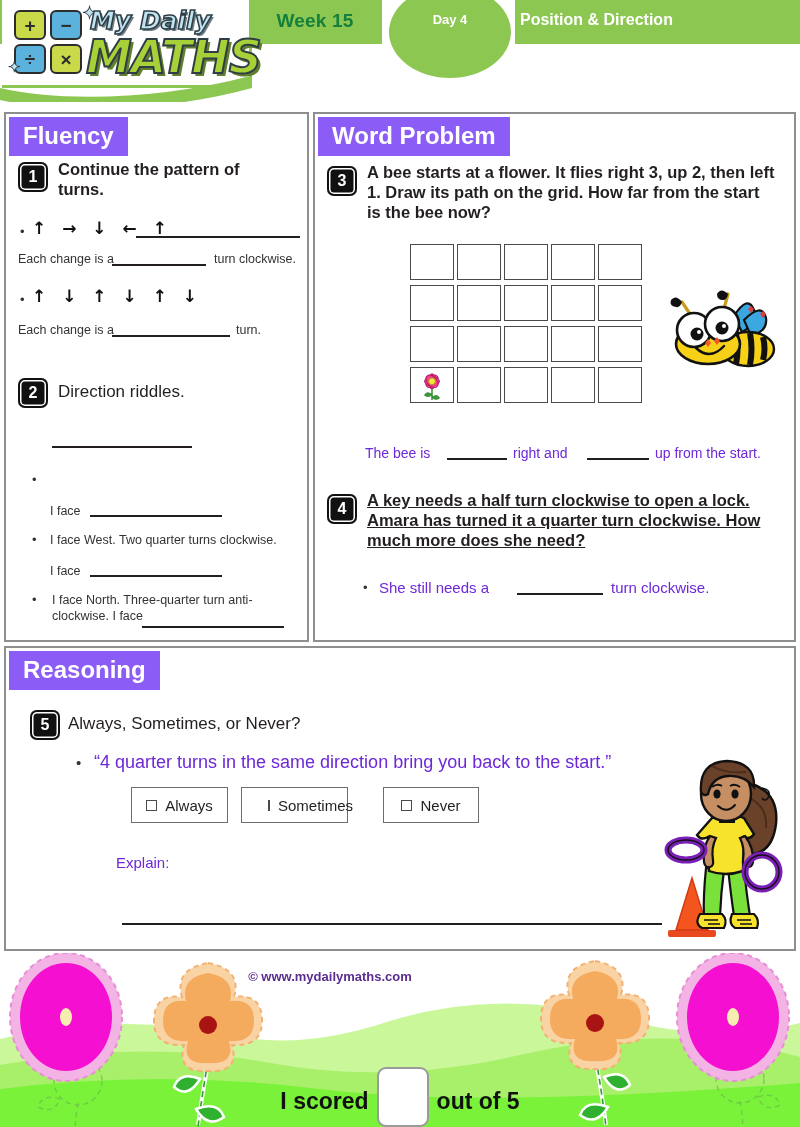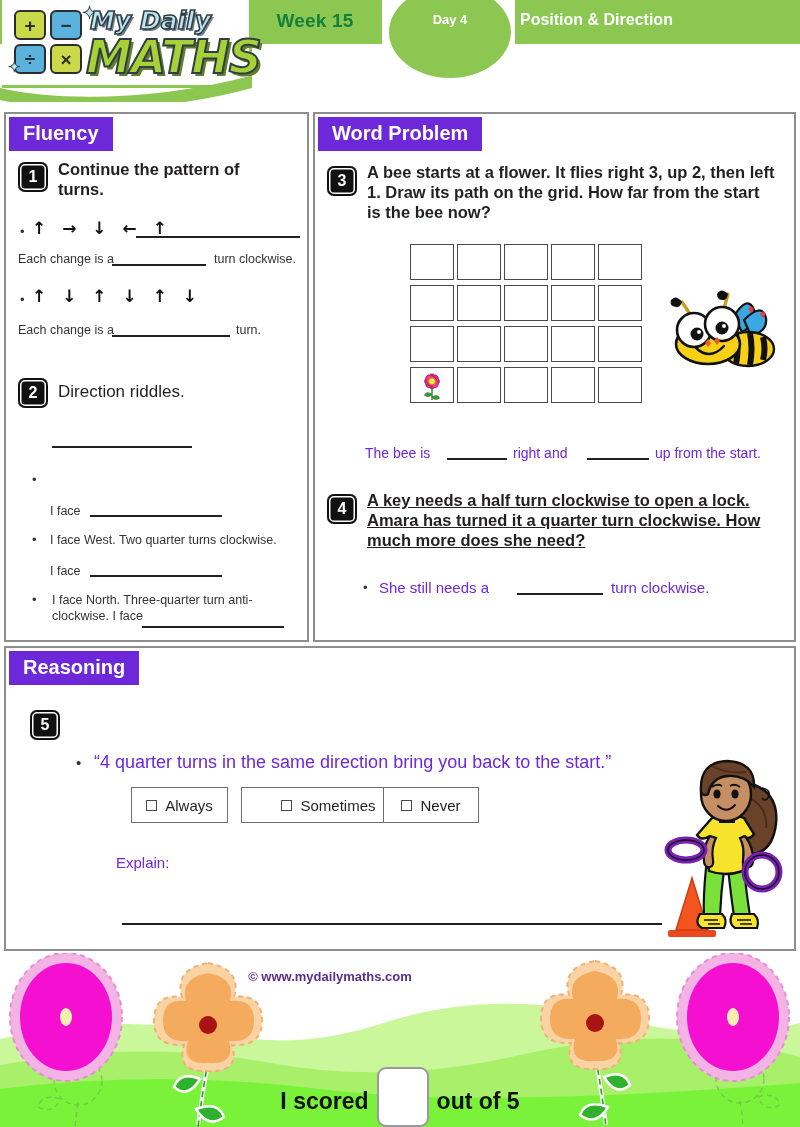--- a/index.html
+++ b/index.html
@@ -45,22 +45,22 @@
      font-style:italic;color:#a7d136;-webkit-text-stroke:2px #2f3e46;
      text-shadow:3px 3px 0 #5f7f2e;font-family:"DejaVu Sans",sans-serif;letter-spacing:-1px;}
   .spark{position:absolute;color:#bfe3ef;font-size:14px;-webkit-text-stroke:.8px #2f3e46;}
 
   
   .panel{position:absolute;background:#ffffff;border:2px solid #8e8e8e;box-sizing:border-box;}
   .panel-fluency{left:4px;top:112px;width:305px;height:530px;}
   .panel-word{left:313px;top:112px;width:483px;height:530px;}
   .panel-reason{left:4px;top:646px;width:792px;height:305px;}
 
-  .sec-label{position:absolute;background:#6d28d9;color:#ffffff;font-weight:bold;
-     font-size:20px;padding:5px 14px 6px 14px;box-sizing:border-box;white-space:nowrap;}
+  .sec-label{position:absolute;background:#8b5cf6;color:#ffffff;font-weight:bold;
+     font-size:24px;padding:5px 14px 6px 14px;box-sizing:border-box;white-space:nowrap;}
   .lbl-fluency{left:3px;top:3px;}
   .lbl-word{left:3px;top:3px;}
   .lbl-reason{left:3px;top:3px;}
 
   
   .qnum{position:absolute;width:30px;height:30px;background:#111111;border-radius:7px;
      box-shadow:inset 0 0 0 2px #111, inset 0 0 0 3.5px #ffffff;
      color:#ffffff;font-size:16px;font-weight:bold;
      display:flex;align-items:center;justify-content:center;box-sizing:border-box;}
 
@@ -267,29 +267,30 @@
       <path d="M36,62 q14,13 28,-2" stroke="#111" stroke-width="2.4" fill="none" stroke-linecap="round"></path>
       <path d="M45,57 l3,-4 l3,4 l-3,4Z" fill="#ef5a2a"></path>
       <path d="M54,55 l3,-4 l3,4 l-3,4Z" fill="#ef5a2a"></path>
     </svg>
   </div>
 
   <div class="panel panel-reason">
     <div class="sec-label lbl-reason">Reasoning</div>
 
     <div class="qnum" style="left:24px;top:62px;">5</div>
+    <div class="qtext" style="left:62px;top:66px;font-weight:normal;font-size:17px;">Always, Sometimes, or Never?</div>
 
     <div class="bullet-dot" style="left:70px;top:106px;font-size:15px;">•</div>
     <div class="body-txt" style="left:88px;top:103px;font-size:18px;">“4 quarter turns in the same direction bring you back to the start.”</div>
 
     <div class="optbox" style="left:125px;top:139px;width:97px;">
       <span class="chk"></span>
       <span>Always</span>
     </div>
-    <div class="optbox" style="left:235px;top:139px;width:143px;padding-left:32px;">
+    <div class="optbox" style="left:235px;top:139px;width:107px;padding-left:32px;">
       <span class="chk"></span>
       <span>Sometimes</span>
     </div>
     <div class="optbox" style="left:377px;top:139px;width:96px;">
       <span class="chk"></span>
       <span>Never</span>
     </div>
 
     <div class="body-txt" style="left:110px;top:205px;font-size:15px;">Explain:</div>
     <div style="position:absolute;left:116px;top:275px;width:540px;border-bottom:2.5px solid #231f20;"></div>

